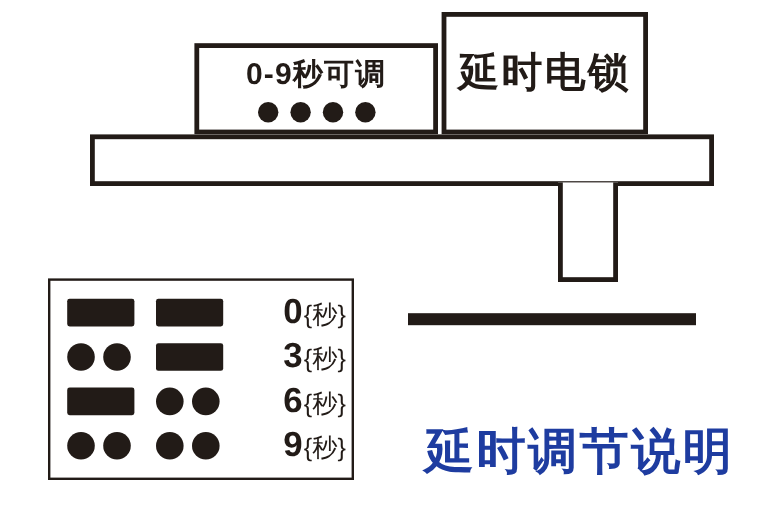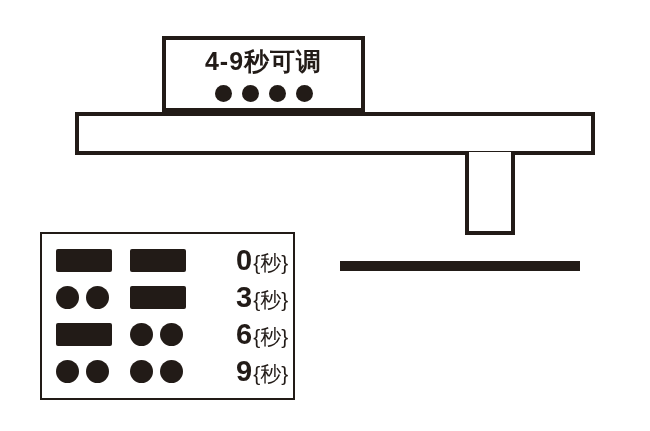--- a/index.html
+++ b/index.html
@@ -50,29 +50,32 @@
     font-size:41px;font-weight:bold;color:var(--blue);
     letter-spacing:2px;white-space:nowrap;
   }
 </style>
 </head>
 <body>
 
 <div class="canvas">
 
   <div class="box timer-box">
-    <div class="timer-label">4-9秒可调</div>
+    <div class="timer-label">0-9秒可调</div>
     <div class="dots">
         <div class="tdot"></div>
         <div class="tdot"></div>
         <div class="tdot"></div>
         <div class="tdot"></div>
       </div>
   </div>
 
+  <div class="box lock-box">
+    <div class="lock-label">延时电锁</div>
+  </div>
 
   <div class="box rail"></div>
 
   <div class="box stem"></div>
 
   <div class="box legend">
     <div class="legend-rows">
         <div class="legend-row">
           <div class="slot">
             <div class="srect"></div>
@@ -123,14 +126,15 @@
           <div class="legend-label">
             <span class="num">9</span>
             <span class="unit">{秒}</span>
           </div>
         </div>
       </div>
   </div>
 
   <div class="magnet-bar"></div>
 
+  <div class="title">延时调节说明</div>
 
 </div>
 
 </body></html>

